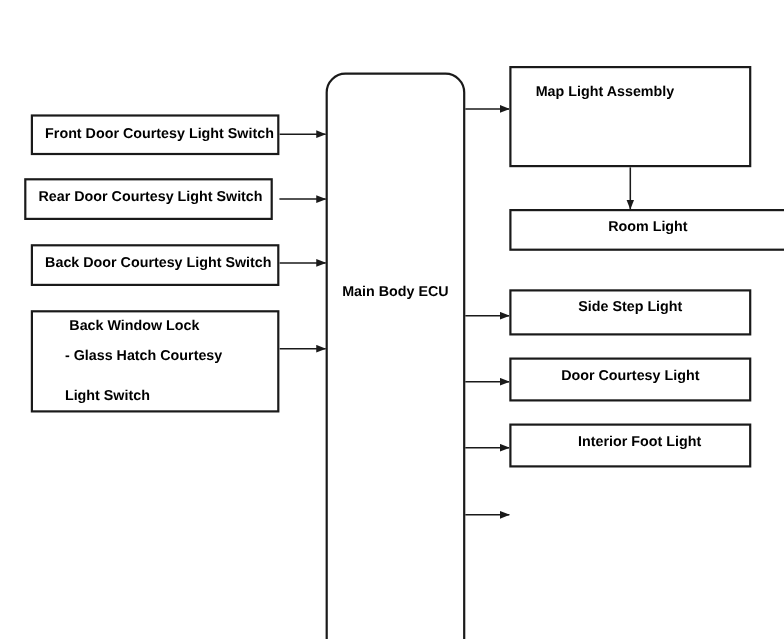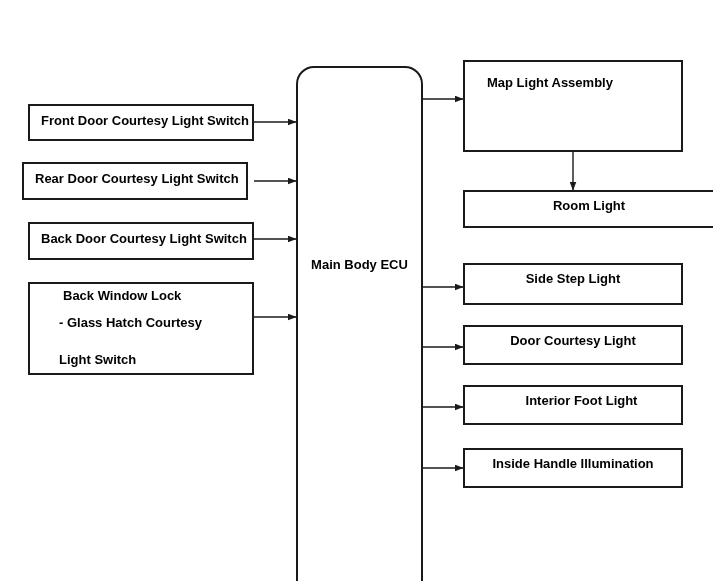--- a/index.html
+++ b/index.html
@@ -113,17 +113,14 @@
   </div>
 
   <div class="node" style="left:463px; top:325px; width:220px; height:40px;">
     <span class="txt center" style="top:6px;">Door Courtesy Light</span>
   </div>
 
   <div class="node" style="left:463px; top:385px; width:220px; height:40px;">
     <span class="txt center" style="top:6px;margin-left:17px;">Interior Foot Light</span>
   </div>
 
-  <div class="node" style="left:463px; top:448px; width:220px; height:40px;">
-    <span class="txt center" style="top:6px;">Inside Handle Illumination</span>
-  </div>
 
 </div>
 
 </body></html>

